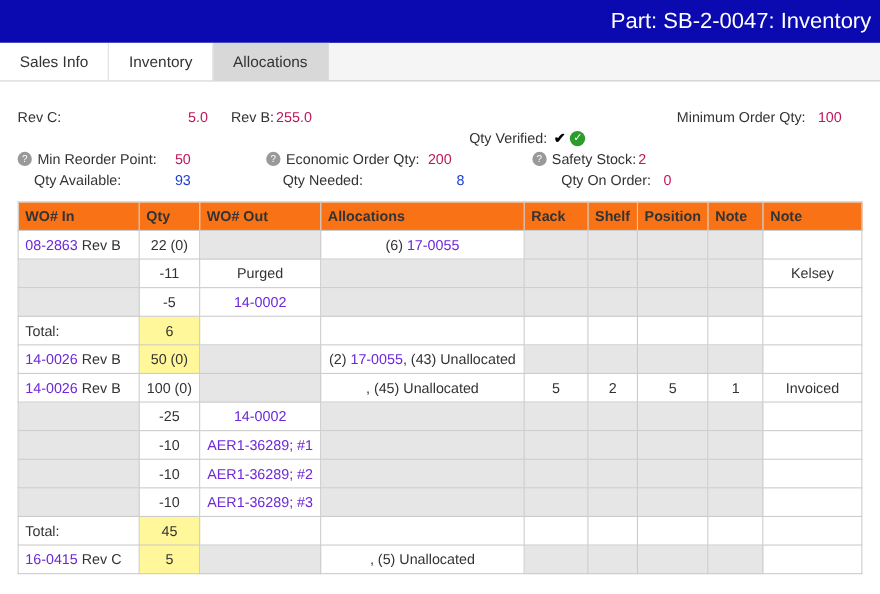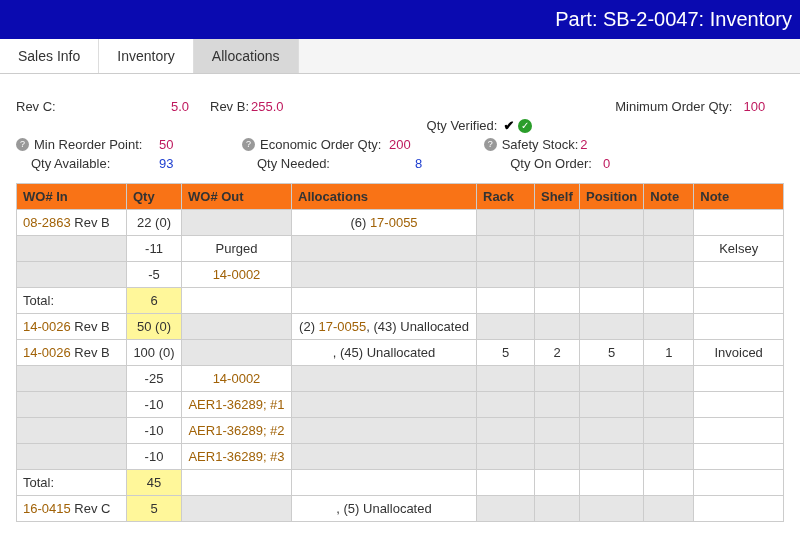--- a/index.html
+++ b/index.html
@@ -15,21 +15,21 @@
 .val { color: #be185d; }
 .link-val { color: #2040d0; }
 .qicon { display: inline-block; width: 13px; height: 13px; border-radius: 50%; background: #999; color: #fff; font-size: 9px; line-height: 13px; text-align: center; margin-right: 3px; }
 .chk { color: #000; font-weight: bold; margin-left: 4px; }
 .badge { display: inline-block; width: 14px; height: 14px; border-radius: 50%; background: #2a9d2a; color: #fff; font-size: 10px; line-height: 14px; text-align: center; margin-left: 2px; }
 table { border-collapse: collapse; width: calc(100% - 32px); margin: 2px 16px 10px 16px; }
 th { border: 1px solid #ccc; padding: 5px 6px; background: #f97316; font-weight: bold; text-align: left; white-space: nowrap; }
 td { border: 1px solid #ccc; padding: 5px 6px; text-align: center; height: 26px; }
 td.l { text-align: left; }
 td.r { text-align: left; }
-.lk { color: #a16207; cursor: pointer; }
+.lk { color: #6d28d9; cursor: pointer; }
 .yel { background: #fff79a; }
 .gry { background: #e6e6e6; }
 .footer { text-align: center; padding: 16px; }
 .checkout { background: #333; color: #fff; border: 1px solid #000; border-radius: 6px; padding: 8px 14px; font-weight: bold; font-size: 12px; cursor: pointer; letter-spacing: 0.5px; }
 </style>
 </head>
 <body>
 
 <div class="title-bar">Part: SB-2-0047: Inventory</div>
 

